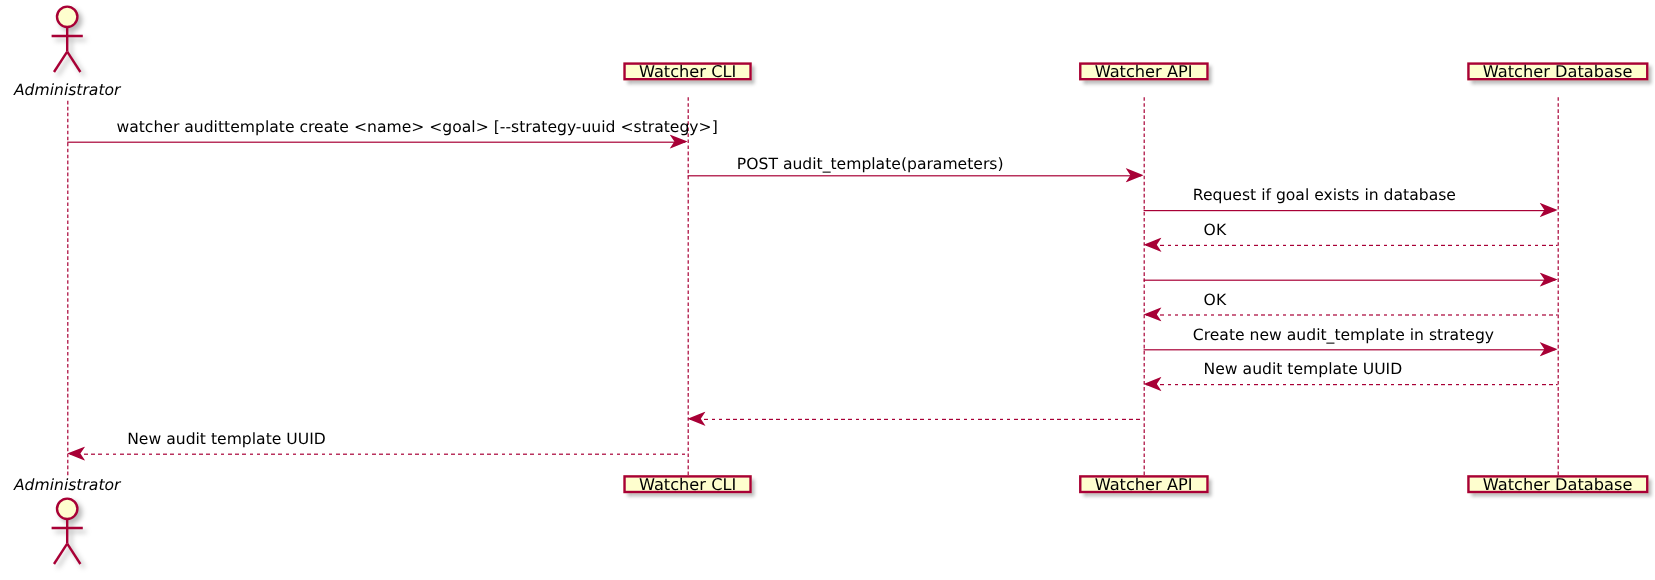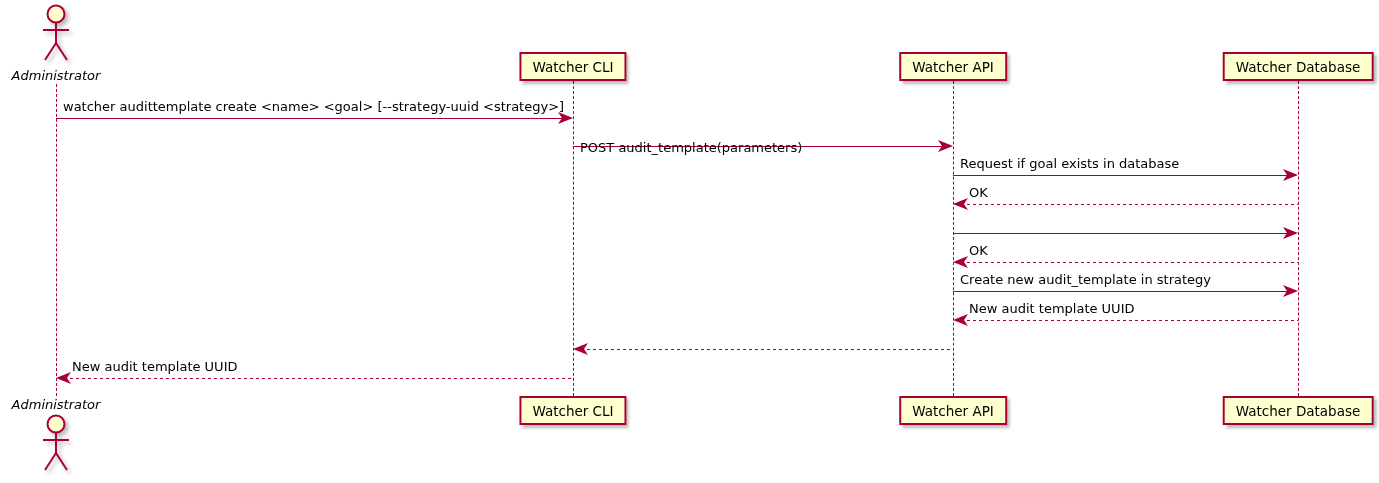--- a/index.html
+++ b/index.html
@@ -11,36 +11,36 @@
     font-size:13px;
     color:#000;
     overflow:hidden;
   }
   .pbox {
     position:absolute;
     transform:translateX(-50%);
     background:var(--fill,#fefece);
     border:2px solid var(--line,#a80036);
     box-sizing:border-box;
-    height:29px;
+    height:15px;
     padding:0 11px;
     display:flex; align-items:center;
     white-space:nowrap;
     box-shadow:3px 3px 3px rgba(0,0,0,0.28);
     font-size:13.5px;
   }
   .lifeline {
     position:absolute;
     width:0;
     border-left:1px dashed var(--line,#a80036);
   }
   .msg-label {
     position:absolute;
     white-space:nowrap;
-    height:16px; line-height:16px;
+    height:16px; line-height:16px;margin-left:34px;
   }
   .msg-line { position:absolute; height:1px; }
   .msg-line.solid  { background:var(--line,#a80036); }
   .msg-line.dashed {
     background:repeating-linear-gradient(90deg, var(--line,#a80036) 0 3px, transparent 3px 6px);
   }
   .arrowhead { position:absolute; width:15px; height:12px; }
   .actor-group { position:absolute; }
   .actor-figure { filter:drop-shadow(3px 3px 2px rgba(0,0,0,0.28)); }
   .actor-label { position:absolute; white-space:nowrap; transform:translateX(-50%);font-style:italic; }
@@ -88,21 +88,21 @@
     <div class="pbox" style="left: 1298px; top: 396px;">Watcher Database</div>
     <div class="msg-line solid" style="left: 56px; top: 117.5px; width: 515px;"></div>
     <div class="arrowhead" style="left: 558px; top: 112px;"><svg width="15" height="12" viewBox="0 0 15 12">
         <polygon points="0,0 15,6 0,12 4,6" fill="#a80036"></polygon>
       </svg></div>
     <div class="msg-label" style="left: 63px; top: 99px;">watcher audittemplate create &lt;name&gt; &lt;goal&gt; [--strategy-uuid &lt;strategy&gt;]</div>
     <div class="msg-line solid" style="left: 573px; top: 145.5px; width: 378px;"></div>
     <div class="arrowhead" style="left: 938px; top: 140px;"><svg width="15" height="12" viewBox="0 0 15 12">
         <polygon points="0,0 15,6 0,12 4,6" fill="#a80036"></polygon>
       </svg></div>
-    <div class="msg-label" style="left: 580px; top: 140px; text-align: center;">POST audit_template(parameters)</div>
+    <div class="msg-label" style="left: 580px; top: 130px; text-align: center;">POST audit_template(parameters)</div>
     <div class="msg-line solid" style="left: 953px; top: 174.5px; width: 343px;"></div>
     <div class="arrowhead" style="left: 1283px; top: 169px;"><svg width="15" height="12" viewBox="0 0 15 12">
         <polygon points="0,0 15,6 0,12 4,6" fill="#a80036"></polygon>
       </svg></div>
     <div class="msg-label" style="left: 960px; top: 156px;">Request if goal exists in database</div>
     <div class="msg-line dashed" style="left: 955px; top: 203.5px; width: 343px;"></div>
     <div class="arrowhead" style="left: 953px; top: 198px;"><svg width="15" height="12" viewBox="0 0 15 12">
         <polygon points="15,0 0,6 15,12 11,6" fill="#a80036"></polygon>
       </svg></div>
     <div class="msg-label" style="left: 969px; top: 185px;">OK</div>

